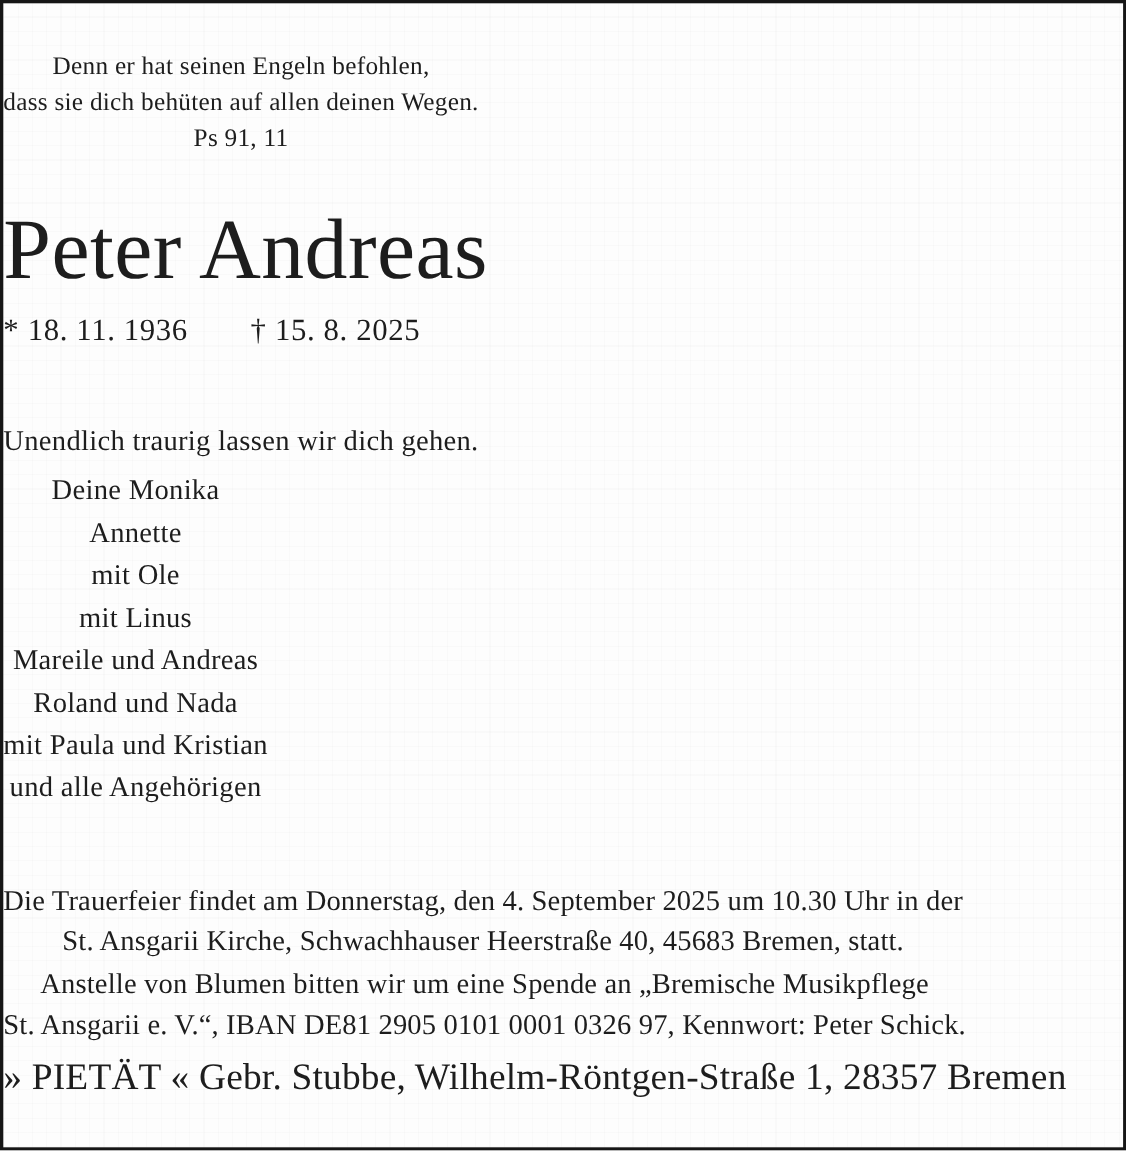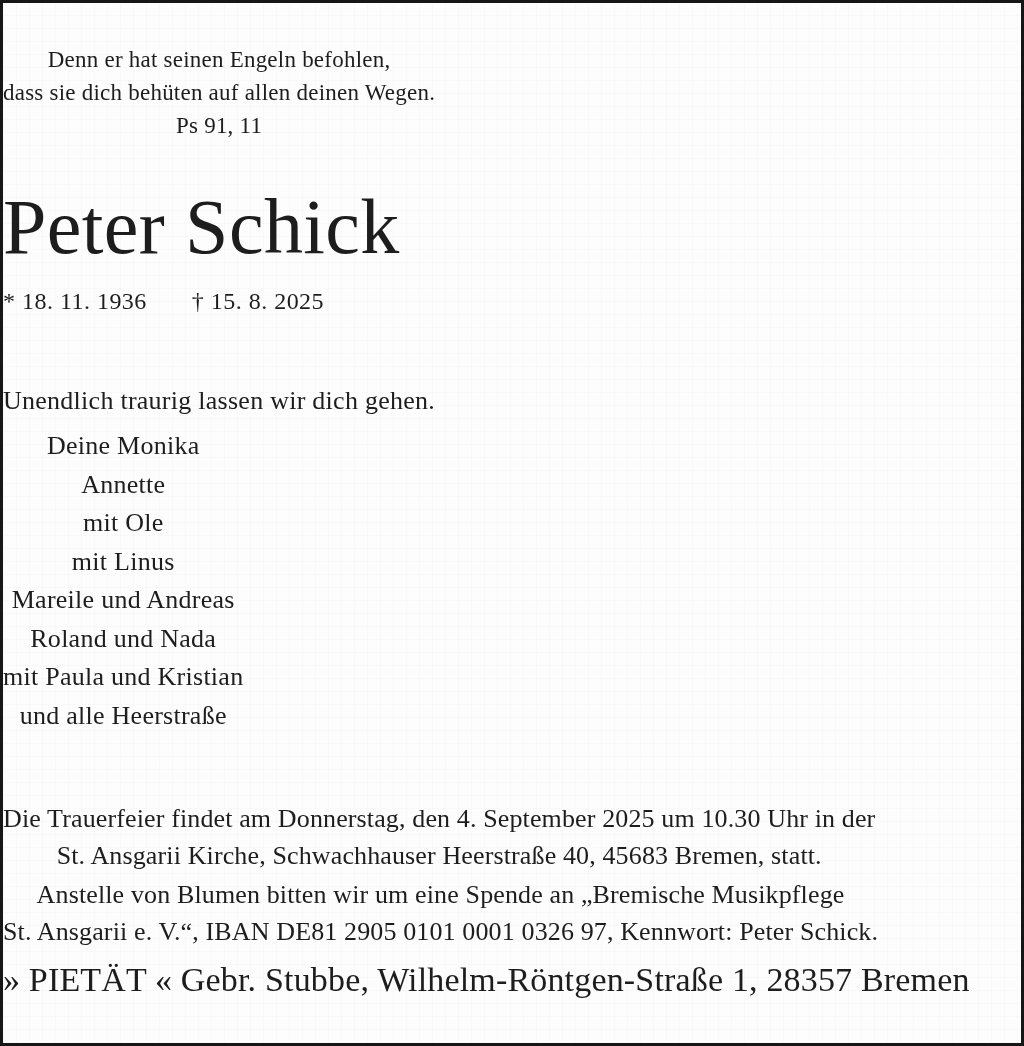--- a/index.html
+++ b/index.html
@@ -38,25 +38,25 @@
   .deceased-name {
     margin-top: 46px;
     font-size: 78px;
     line-height: 78px;
     letter-spacing: 0.005em;
     white-space: nowrap;
   }
 
   .dates {
     margin-top: 20px;
-    font-size: 24px;
+    font-size: 28px;
     line-height: 30px;
     display: flex;
     justify-content: center;
-    gap: 45px;
+    gap: 57px;
     letter-spacing: 0.02em;
   }
 
   .farewell {
     margin-top: 66px;
     font-size: 26px;
     line-height: 38px;
     letter-spacing: 0.01em;
   }
 
@@ -97,38 +97,38 @@
 <body>
 
 <div class="page">
 
   <div class="epigraph">
     <span class="line">Denn er hat seinen Engeln befohlen,</span>
     <span class="line">dass sie dich behüten auf allen deinen Wegen.</span>
     <span class="line">Ps 91, 11</span>
   </div>
 
-  <div class="deceased-name">Peter Schick</div>
+  <div class="deceased-name">Peter Andreas</div>
 
   <div class="dates">
     <span>* 18. 11. 1936</span>
     <span>† 15. 8. 2025</span>
   </div>
 
   <div class="farewell">Unendlich traurig lassen wir dich gehen.</div>
 
   <div class="mourners">
     <span class="line">Deine Monika</span>
     <span class="line">Annette</span>
     <span class="line">mit Ole</span>
     <span class="line">mit Linus</span>
     <span class="line">Mareile und Andreas</span>
     <span class="line">Roland und Nada</span>
     <span class="line">mit Paula und Kristian</span>
-    <span class="line">und alle Heerstraße</span>
+    <span class="line">und alle Angehörigen</span>
   </div>
 
   <div class="service-info">
     <span class="line">Die Trauerfeier findet am Donnerstag, den 4. September 2025 um 10.30 Uhr in der</span>
     <span class="line">St. Ansgarii Kirche, Schwachhauser Heerstraße 40, 45683 Bremen, statt.</span>
   </div>
 
   <div class="donation-info">
     <span class="line">Anstelle von Blumen bitten wir um eine Spende an „Bremische Musikpflege</span>
     <span class="line">St. Ansgarii e. V.“, IBAN DE81 2905 0101 0001 0326 97, Kennwort: Peter Schick.</span>

